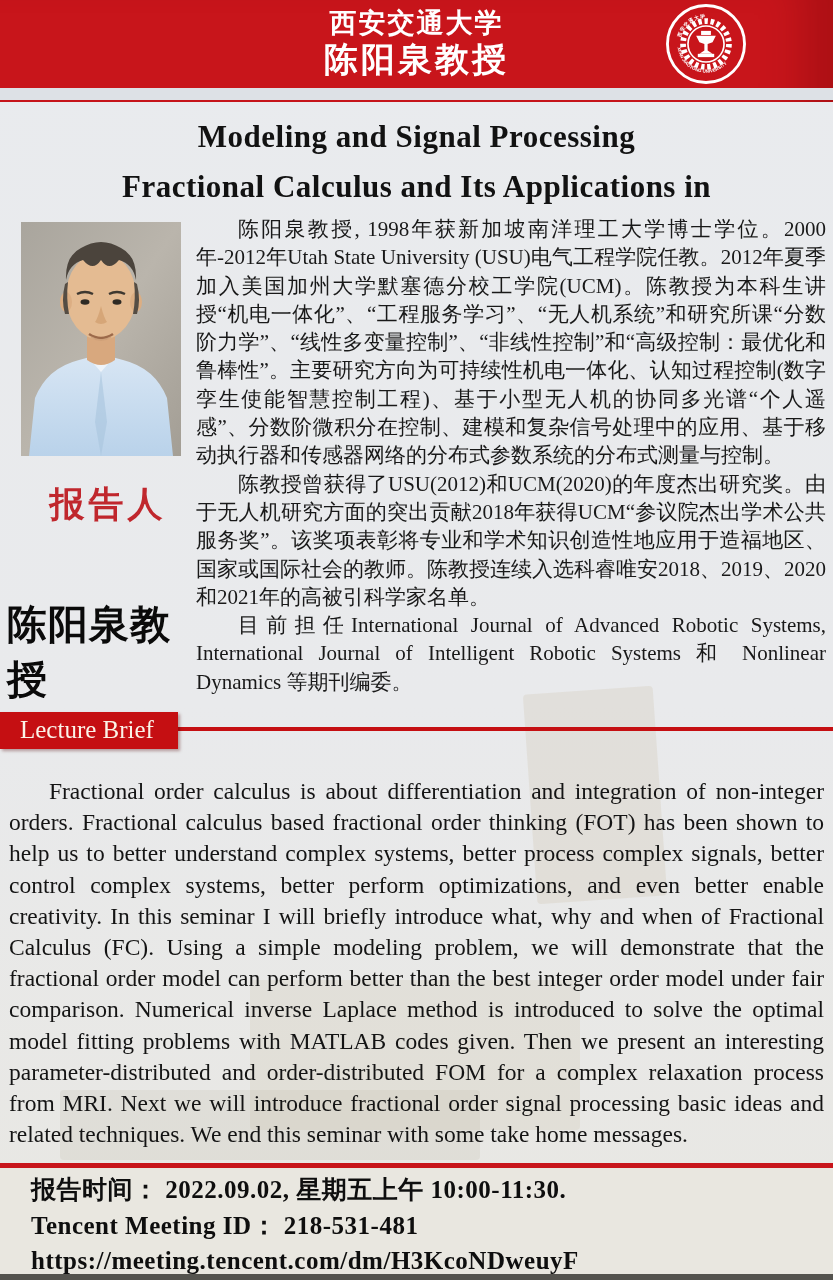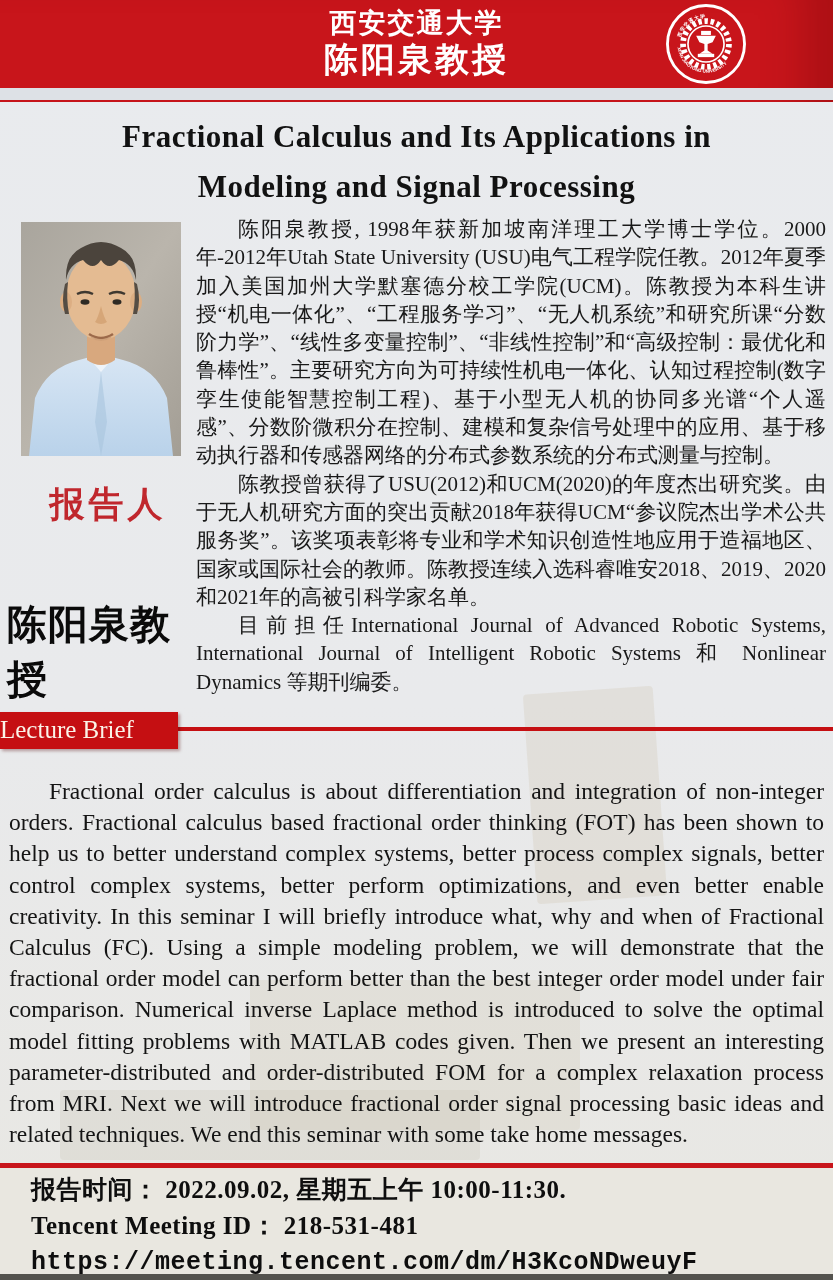--- a/index.html
+++ b/index.html
@@ -54,38 +54,38 @@
     font-size:21px; line-height:28.3px; text-align:justify; color:#191919;
   }
   .bio p { text-indent:2em; }
 
   
   .brief-head { position:absolute; left:0; top:712px; width:833px; height:38px; }
   .brief-line { position:absolute; left:176px; right:0; top:15px; height:4px; background:#c50f12; }
   .brief-banner {
     position:absolute; left:0; top:0; width:178px; height:37px;
     background:#c50f12; color:#fbf3e8; font-size:25px; line-height:36px;
-    font-family:"Liberation Serif", serif;
+    padding-left:20px; font-family:"Liberation Serif", serif;
     box-shadow:2px 2px 3px rgba(80,0,0,0.35);
   }
   .brief-body {
     position:absolute; left:9px; top:776px; width:815px;
     font-size:23.5px; line-height:31.2px; text-align:justify; color:#141414;
   }
   .brief-body p { text-indent:1.7em; }
 
   
   .footer {
     position:absolute; left:0; top:1163px; width:833px; height:117px;
     background:#e9e7e0; border-top:5px solid #c8151b; border-bottom:6px solid #54534e;
     padding:4px 0 0 31px; font-weight:bold; color:#0e0e0e;
     font-size:25px; line-height:35.5px; letter-spacing:0.5px;
     font-family:"Liberation Serif", serif;
   }
-  .footer a { color:#0e0e0e; text-decoration:none;font-family:Liberation Mono, monospace; }
+  .footer a { color:#0e0e0e; text-decoration:none; }
 </style>
 </head>
 <body>
 
 <div class="poster">
 
   <div class="wm wm1"></div>
   <div class="wm wm2"></div>
   <div class="wm wm3"></div>
 
@@ -110,22 +110,22 @@
         <textPath href="#arcTop" startOffset="8%">西安交通大学</textPath>
       </text>
       <text font-size="5.5" fill="#ffffff" font-family="Liberation Sans, sans-serif">
         <textPath href="#arcBottom" startOffset="4%">XI'AN JIAOTONG UNIVERSITY</textPath>
       </text>
     </svg>
     <div class="header-strip"></div>
   </div>
 
   <div class="title">
+    <div>Modeling and Signal Processing</div>
     <div>Fractional Calculus and Its Applications in</div>
-    <div>Modeling and Signal Processing</div>
   </div>
 
   <svg class="photo" viewBox="0 0 160 234">
     <defs>
       <linearGradient id="phbg" x1="0" y1="0" x2="1" y2="1">
         <stop offset="0" stop-color="#a9a59d"></stop>
         <stop offset="0.5" stop-color="#bab5ac"></stop>
         <stop offset="1" stop-color="#a39e95"></stop>
       </linearGradient>
       <linearGradient id="shirt" x1="0" y1="0" x2="0" y2="1">

